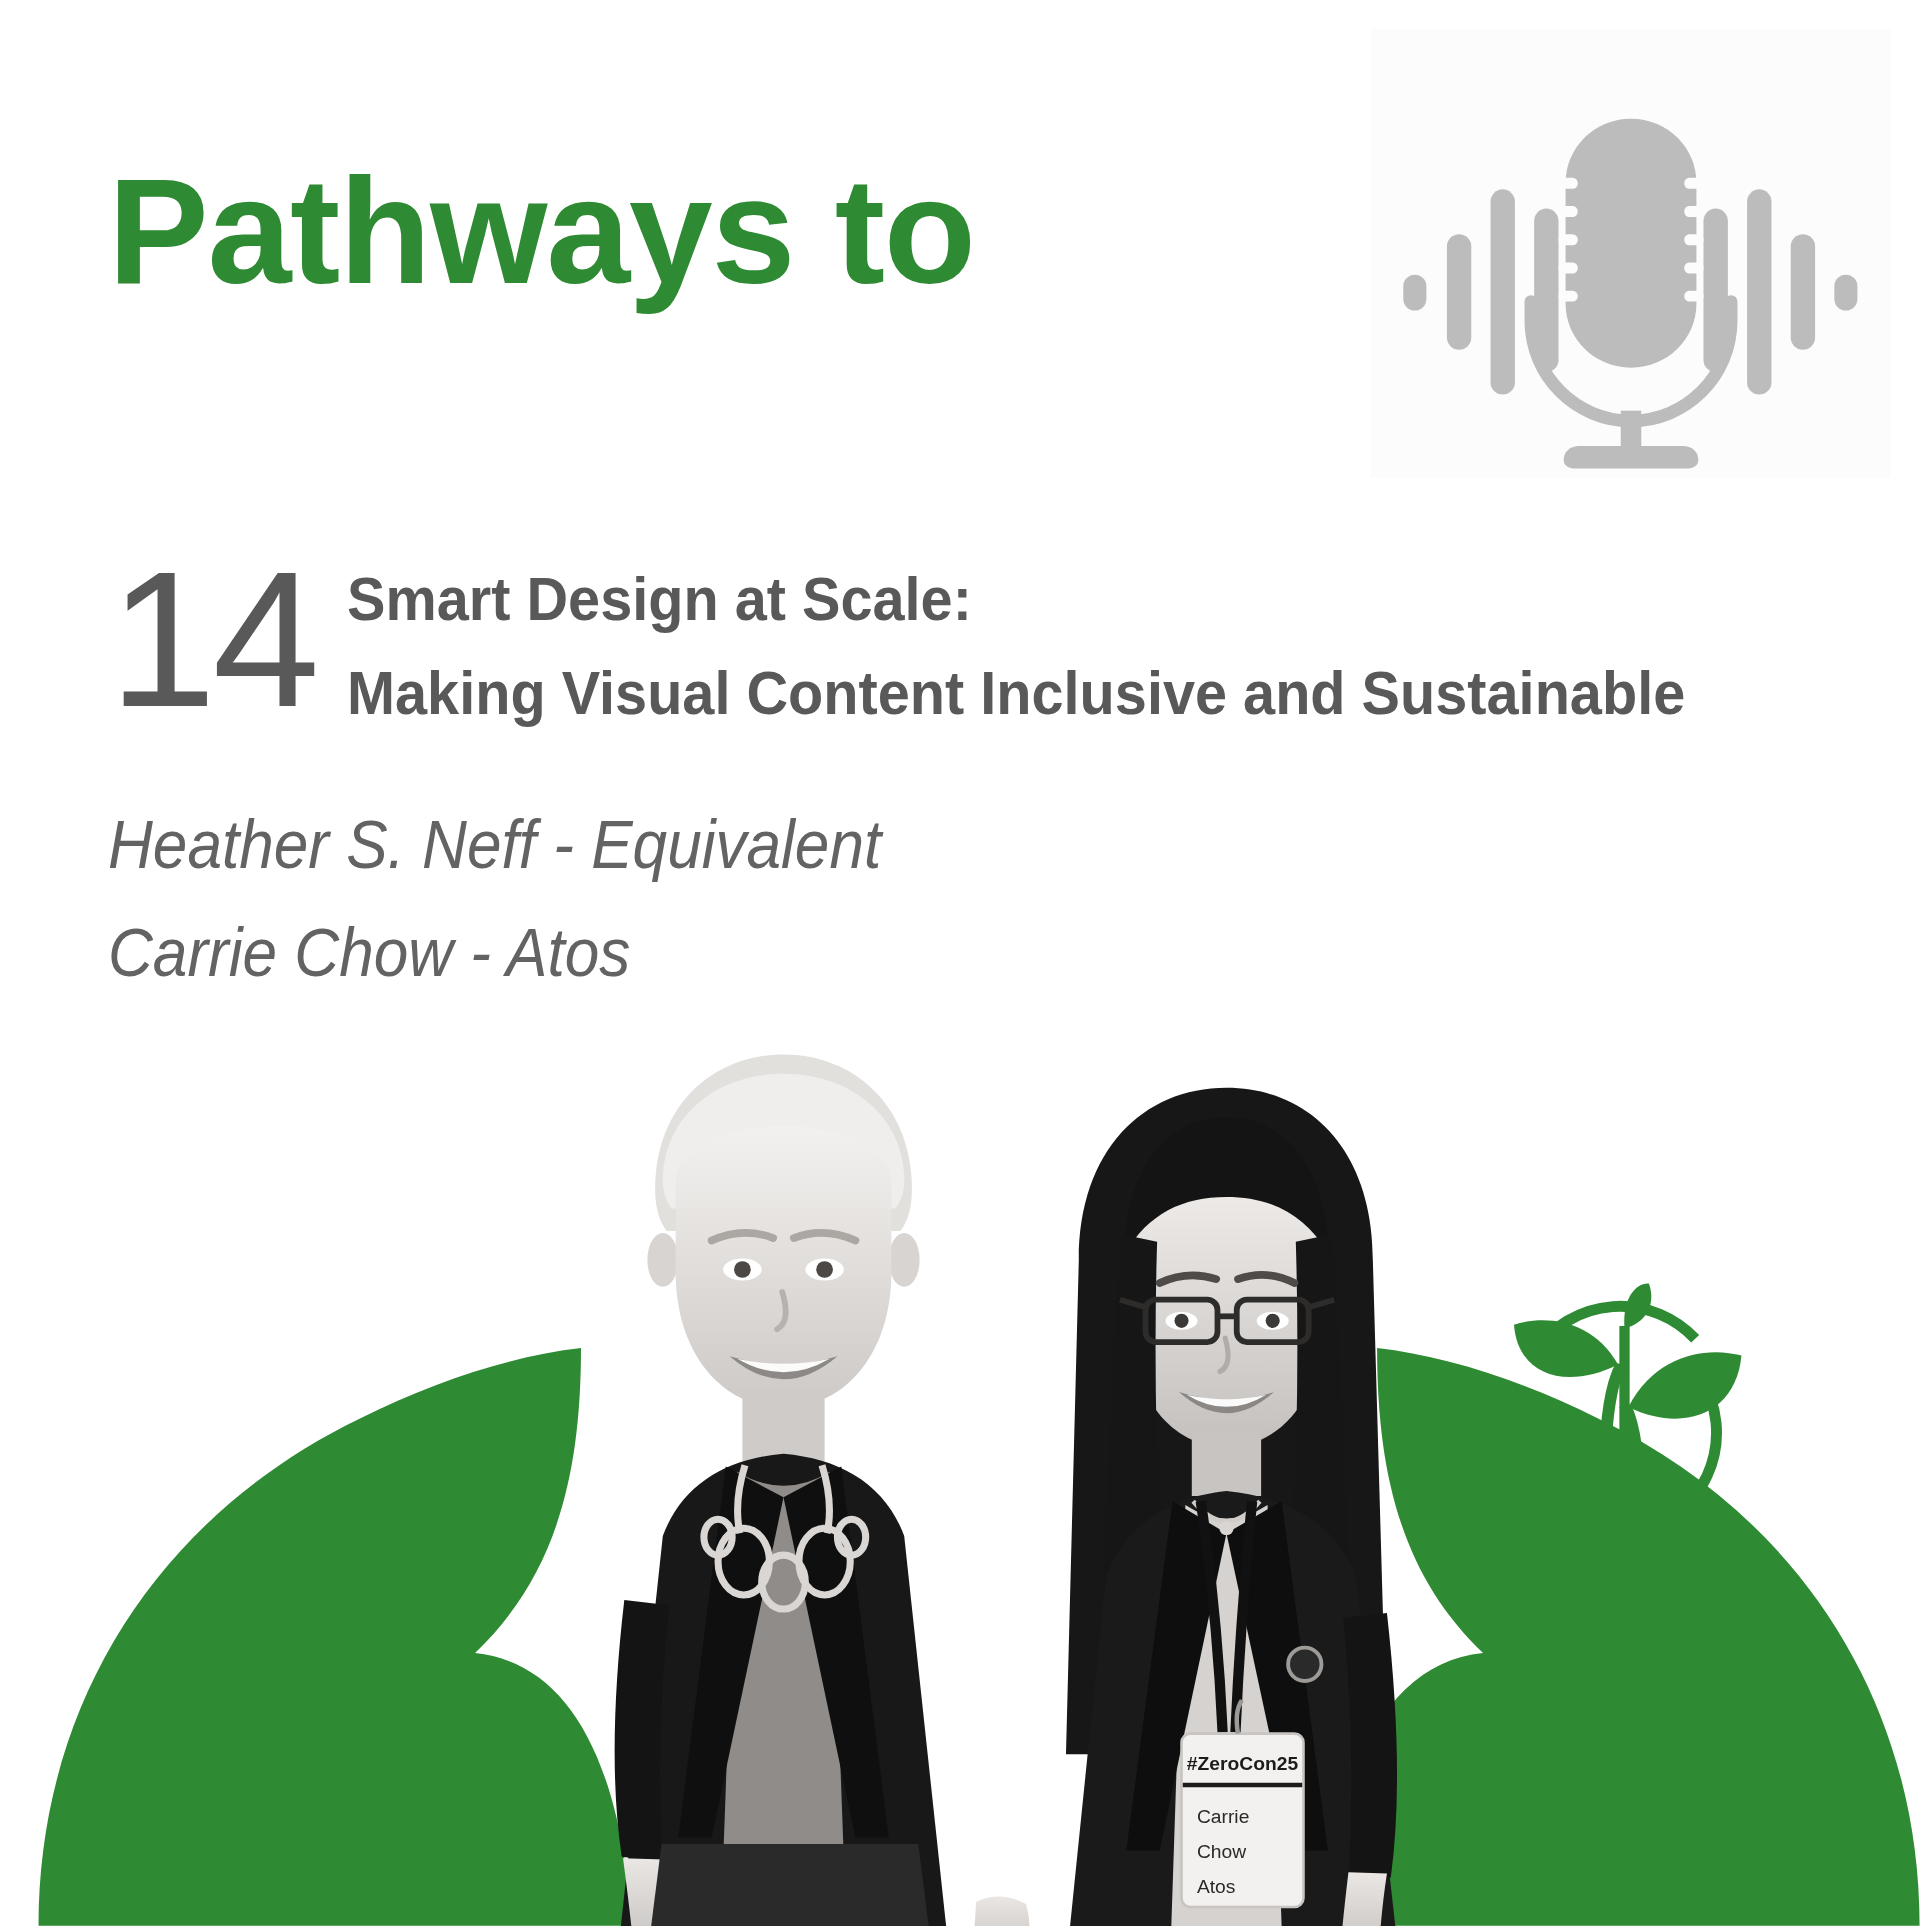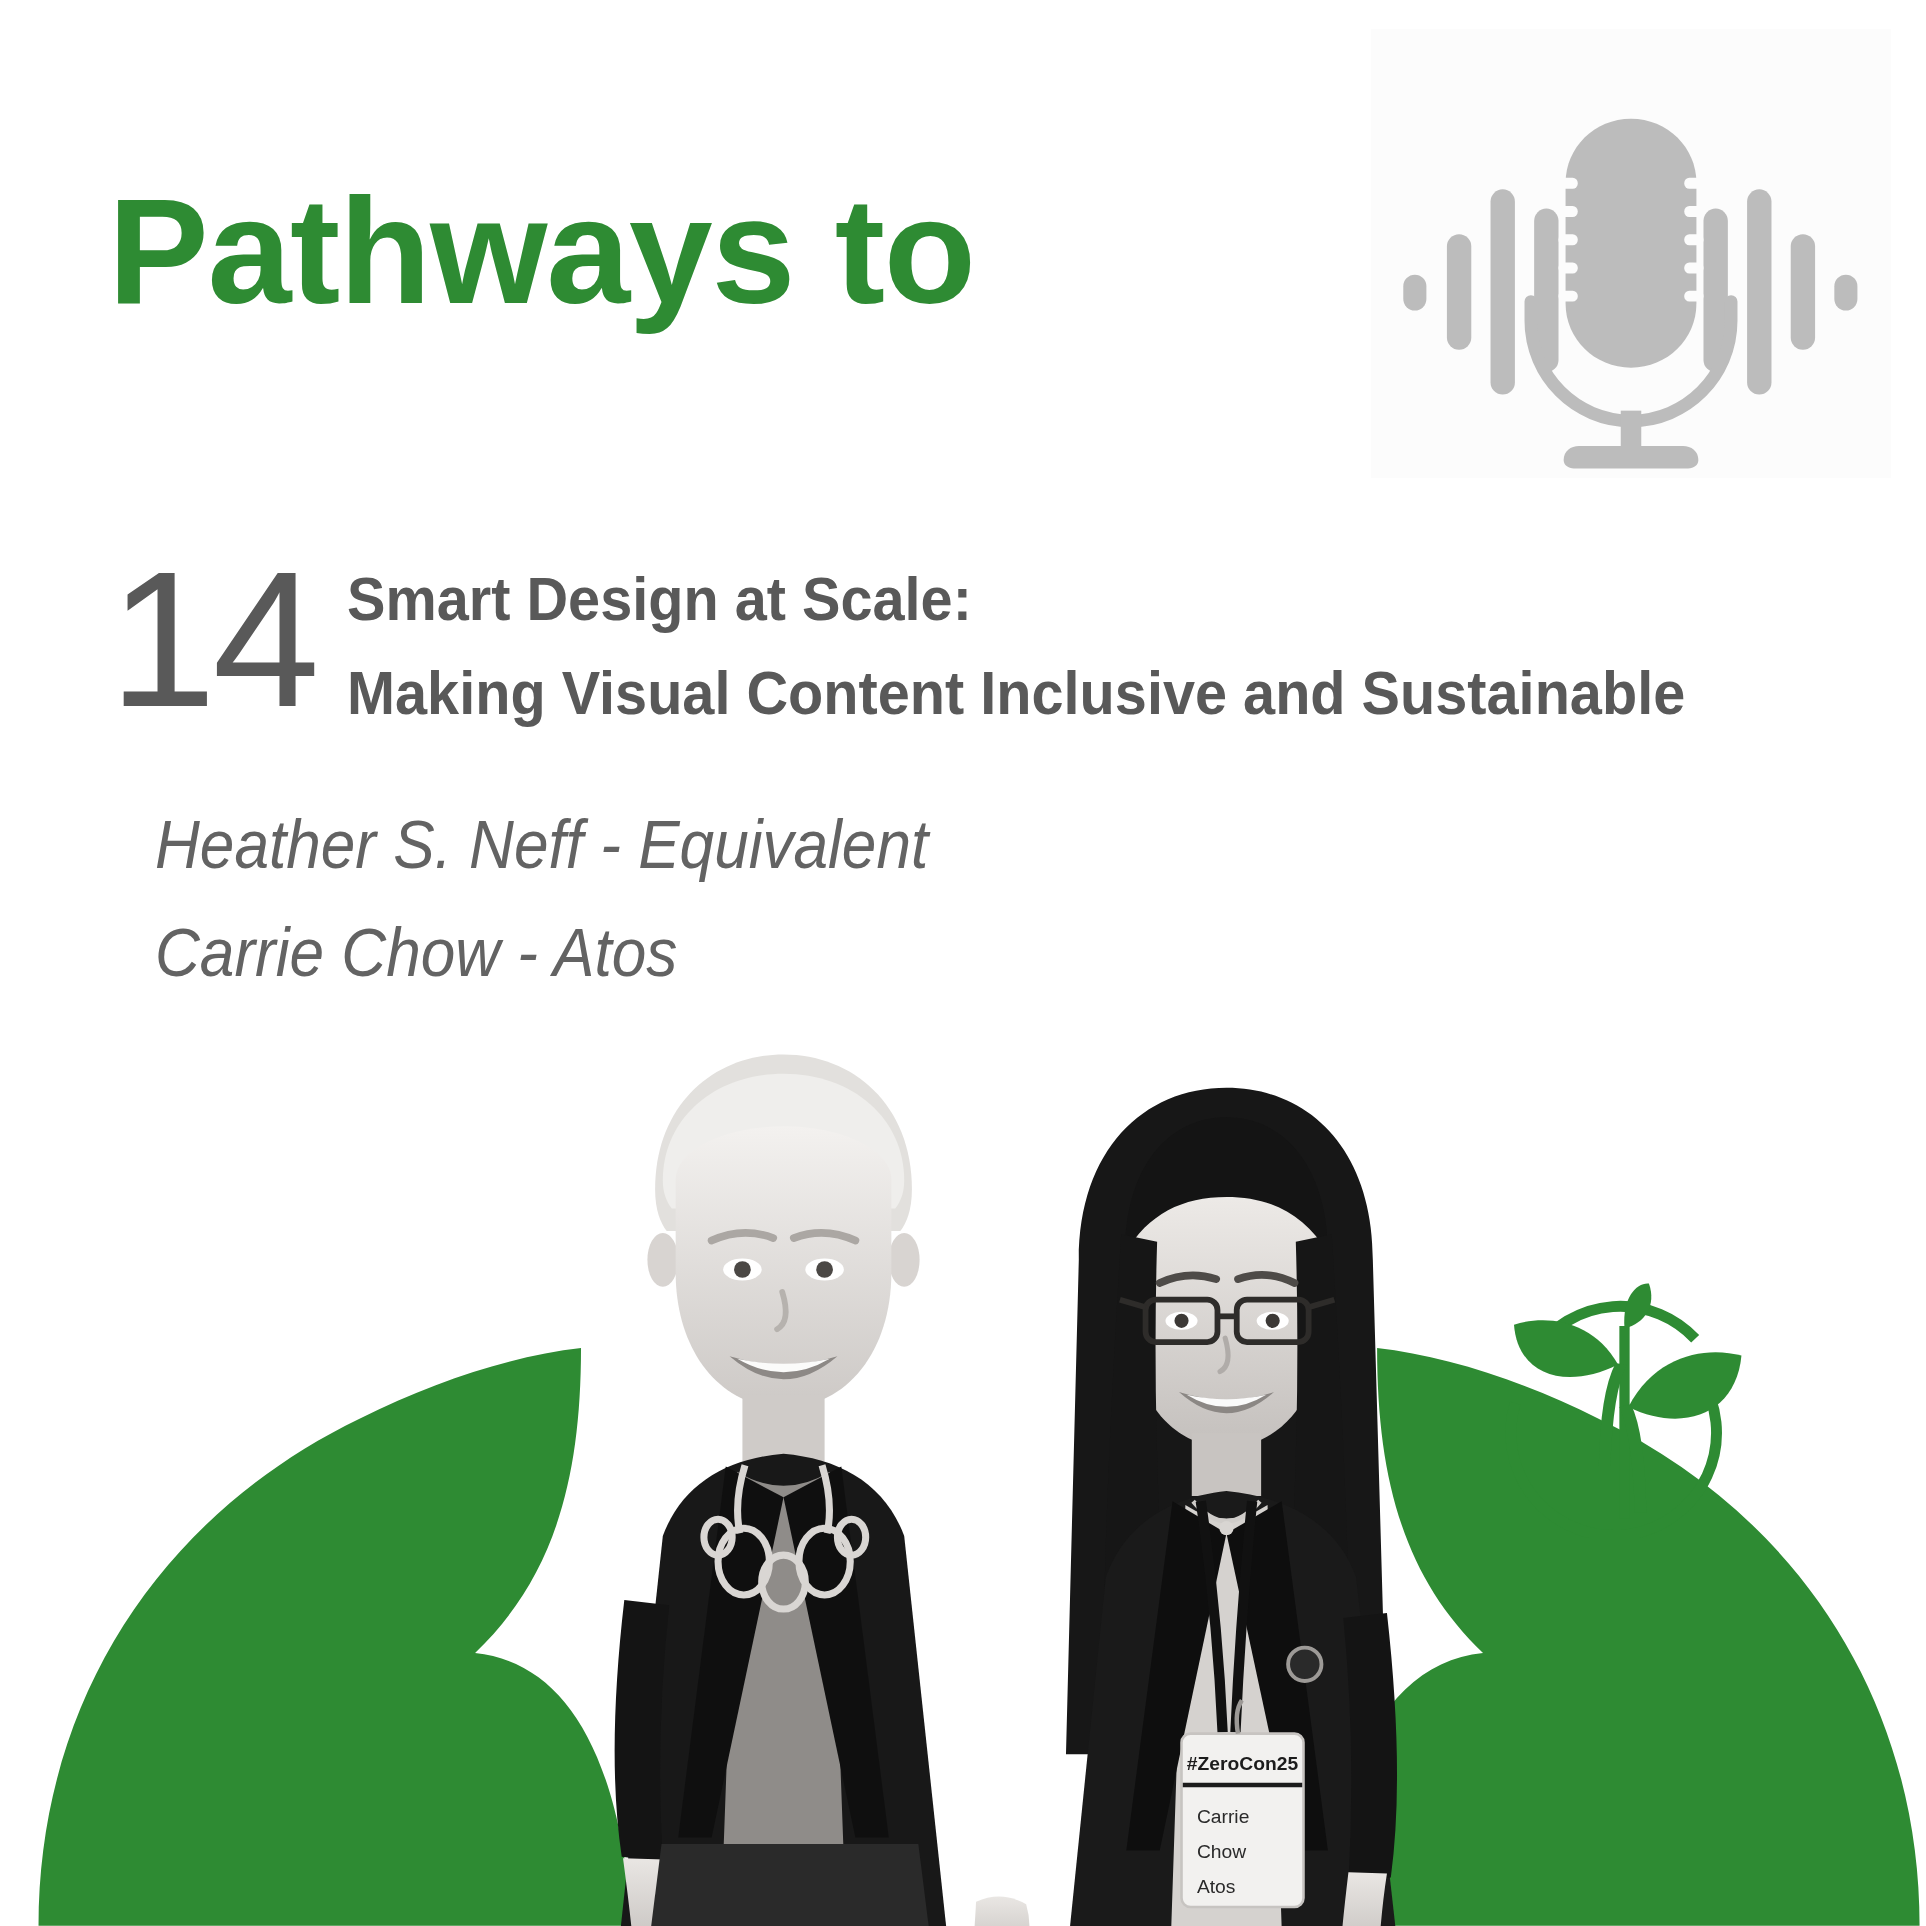--- a/index.html
+++ b/index.html
@@ -7,40 +7,40 @@
        font-family:"Liberation Sans","DejaVu Sans",sans-serif;}
 
   #cover{position:relative;width:1926px;height:1926px;background:#ffffff;overflow:hidden;}
 
   
   .mic-logo{position:absolute;left:1371px;top:29px;width:520px;height:449px;
             background:#fcfcfc;}
   .mic-logo svg{display:block;width:100%;height:100%;}
 
   
-  .show-title{position:absolute;left:108px;top:64px;width:1220px;
+  .show-title{position:absolute;left:108px;top:44px;width:1220px;
               color:#2E8B33;font-weight:bold;
               font-size:151px;line-height:1.14;letter-spacing:-1.3px;
               font-family:"Liberation Sans","DejaVu Sans",sans-serif;}
   .show-title .tl{display:block;white-space:nowrap;}
 
   
   .episode-block{position:absolute;left:109px;top:538px;width:1734px;
                  display:flex;align-items:center;}
   .ep-number{color:#595959;font-size:193px;line-height:0.97;font-weight:400;
              letter-spacing:-3.9px;flex:0 0 auto;width:238px;
              font-family:"Liberation Sans","DejaVu Sans",sans-serif;}
   .ep-titles{flex:1 1 auto;padding-top:14px;}
   .ep-line{display:block;color:#595959;font-weight:bold;
            font-size:62px;line-height:1.52;white-space:nowrap;
            transform:scaleX(0.93);transform-origin:left center;
            font-family:"Liberation Sans","DejaVu Sans",sans-serif;}
 
   
-  .speakers{position:absolute;left:108px;top:791px;width:1348px;margin-left:47px;}
+  .speakers{position:absolute;left:108px;top:791px;width:1348px;}
   .speaker-line{display:block;color:#636363;font-style:italic;font-weight:400;
                 font-size:69px;line-height:1.56;white-space:nowrap;
                 transform:scaleX(0.90);transform-origin:left center;
                 font-family:"Liberation Sans","DejaVu Sans",sans-serif;}
 
   
   .leaves{position:absolute;left:0;top:1303px;width:1926px;height:623px;}
   .leaves svg{display:block;width:100%;height:100%;}
 
   

